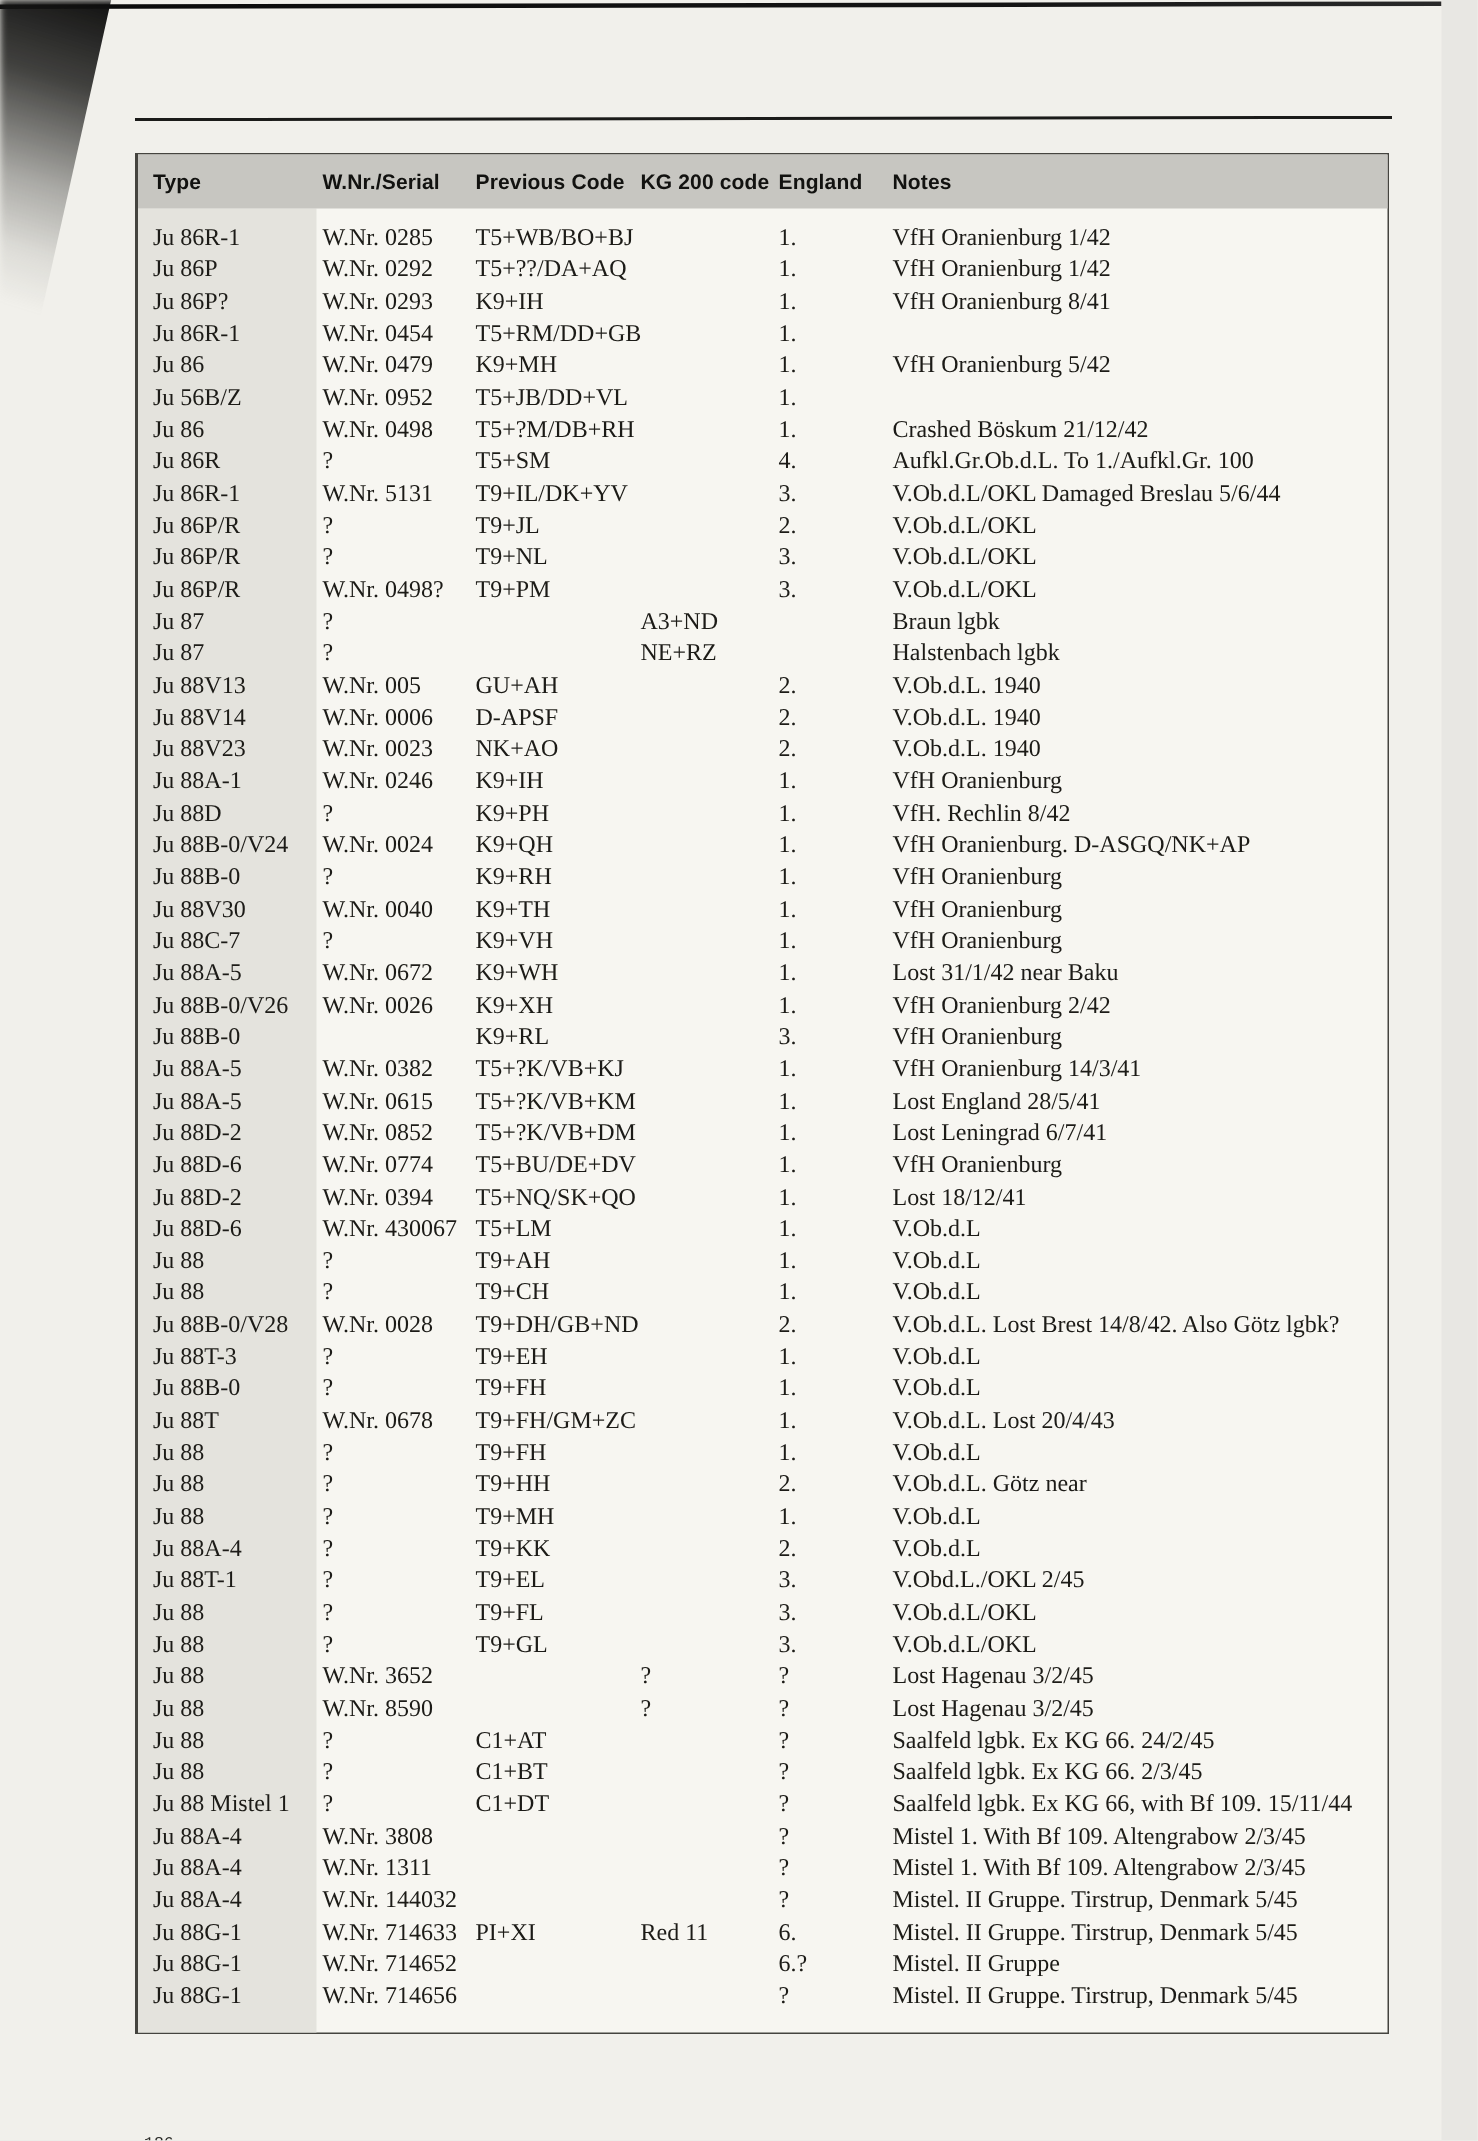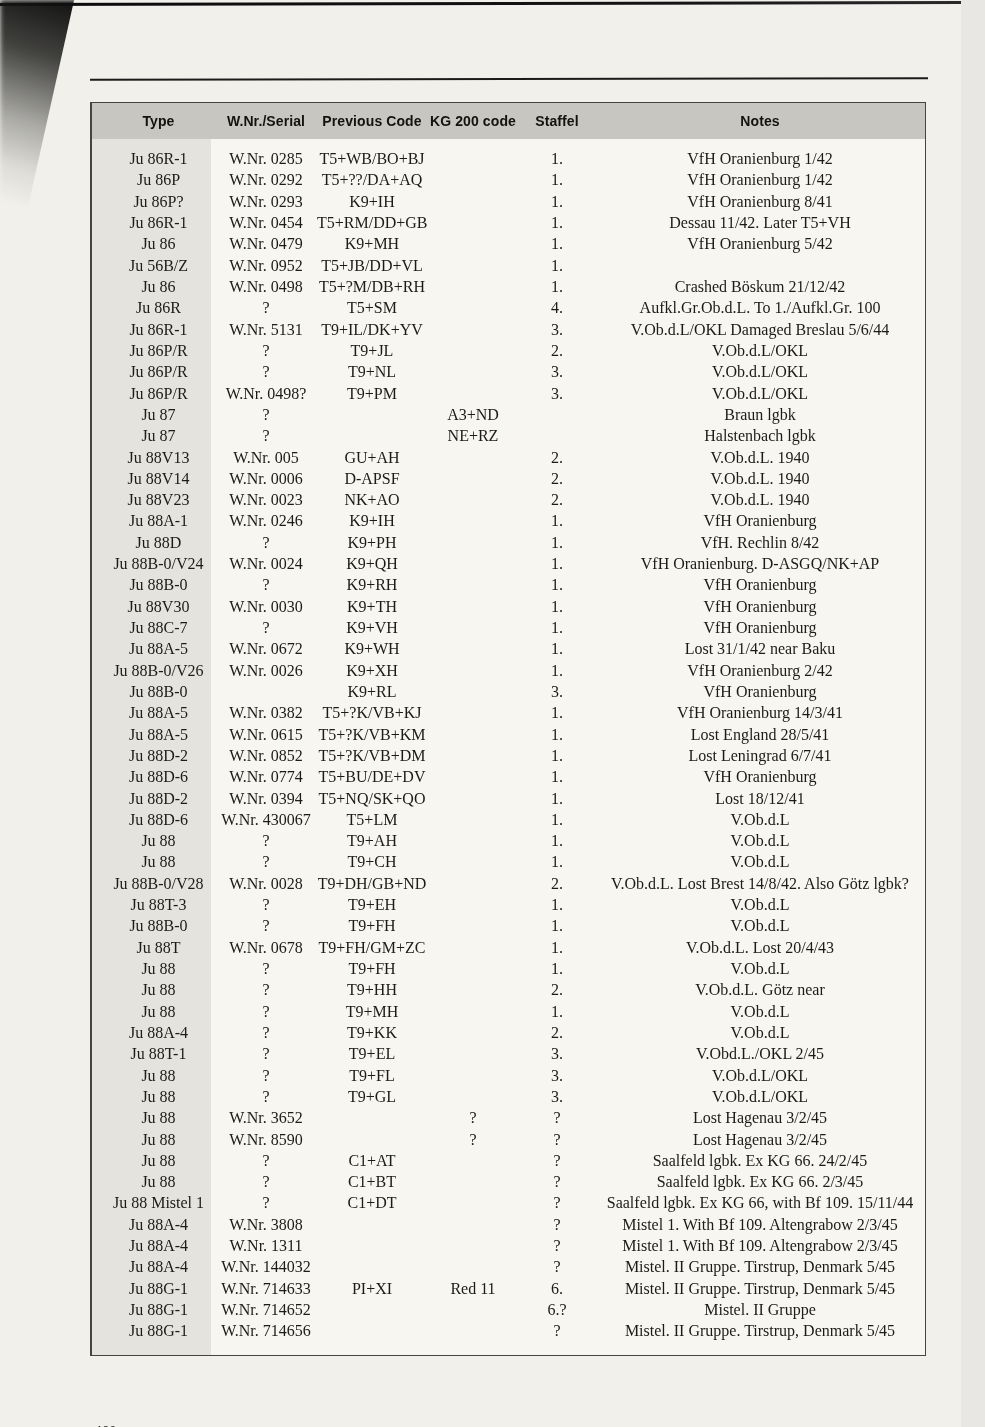--- a/index.html
+++ b/index.html
@@ -7,21 +7,20 @@
     padding: 0;
     background: #e8e7e3;
     font-family: "Liberation Serif", serif;
   }
   .page {
     position: relative;
     width: 961px;
     height: 1427px;
     background: #f1f0eb;
     overflow: hidden;
-    text-align: center;
   }
   
   .scan-top-line {
     position: absolute;
     top: 2px;
     left: 0;
     width: 100%;
     height: 3px;
     background: linear-gradient(90deg, #0a0a0a 0%, #141414 70%, #2a2a2a 100%);
     transform: rotate(-0.12deg);
@@ -118,21 +117,21 @@
   <div class="top-rule"></div>
 
   <div class="data-table">
     <div class="type-col-shade"></div>
 
     <div class="thead">
       <div class="th">Type</div>
       <div class="th">W.Nr./Serial</div>
       <div class="th">Previous Code</div>
       <div class="th">KG 200 code</div>
-      <div class="th">Staffel</div>
+      <div class="th">England</div>
       <div class="th">Notes</div>
     </div>
 
     <div class="tbody" id="tbody">
         <div class="tr">
           <div class="td">Ju 86R-1</div>
           <div class="td">W.Nr. 0285</div>
           <div class="td">T5+WB/BO+BJ</div>
           <div class="td"></div>
           <div class="td">1.</div>
@@ -153,21 +152,20 @@
           <div class="td"></div>
           <div class="td">1.</div>
           <div class="td">VfH Oranienburg 8/41</div>
         </div>
         <div class="tr">
           <div class="td">Ju 86R-1</div>
           <div class="td">W.Nr. 0454</div>
           <div class="td">T5+RM/DD+GB</div>
           <div class="td"></div>
           <div class="td">1.</div>
-          <div class="td">Dessau 11/42. Later T5+VH</div>
         </div>
         <div class="tr">
           <div class="td">Ju 86</div>
           <div class="td">W.Nr. 0479</div>
           <div class="td">K9+MH</div>
           <div class="td"></div>
           <div class="td">1.</div>
           <div class="td">VfH Oranienburg 5/42</div>
         </div>
         <div class="tr">
@@ -292,21 +290,21 @@
         <div class="tr">
           <div class="td">Ju 88B-0</div>
           <div class="td">?</div>
           <div class="td">K9+RH</div>
           <div class="td"></div>
           <div class="td">1.</div>
           <div class="td">VfH Oranienburg</div>
         </div>
         <div class="tr">
           <div class="td">Ju 88V30</div>
-          <div class="td">W.Nr. 0030</div>
+          <div class="td">W.Nr. 0040</div>
           <div class="td">K9+TH</div>
           <div class="td"></div>
           <div class="td">1.</div>
           <div class="td">VfH Oranienburg</div>
         </div>
         <div class="tr">
           <div class="td">Ju 88C-7</div>
           <div class="td">?</div>
           <div class="td">K9+VH</div>
           <div class="td"></div>

